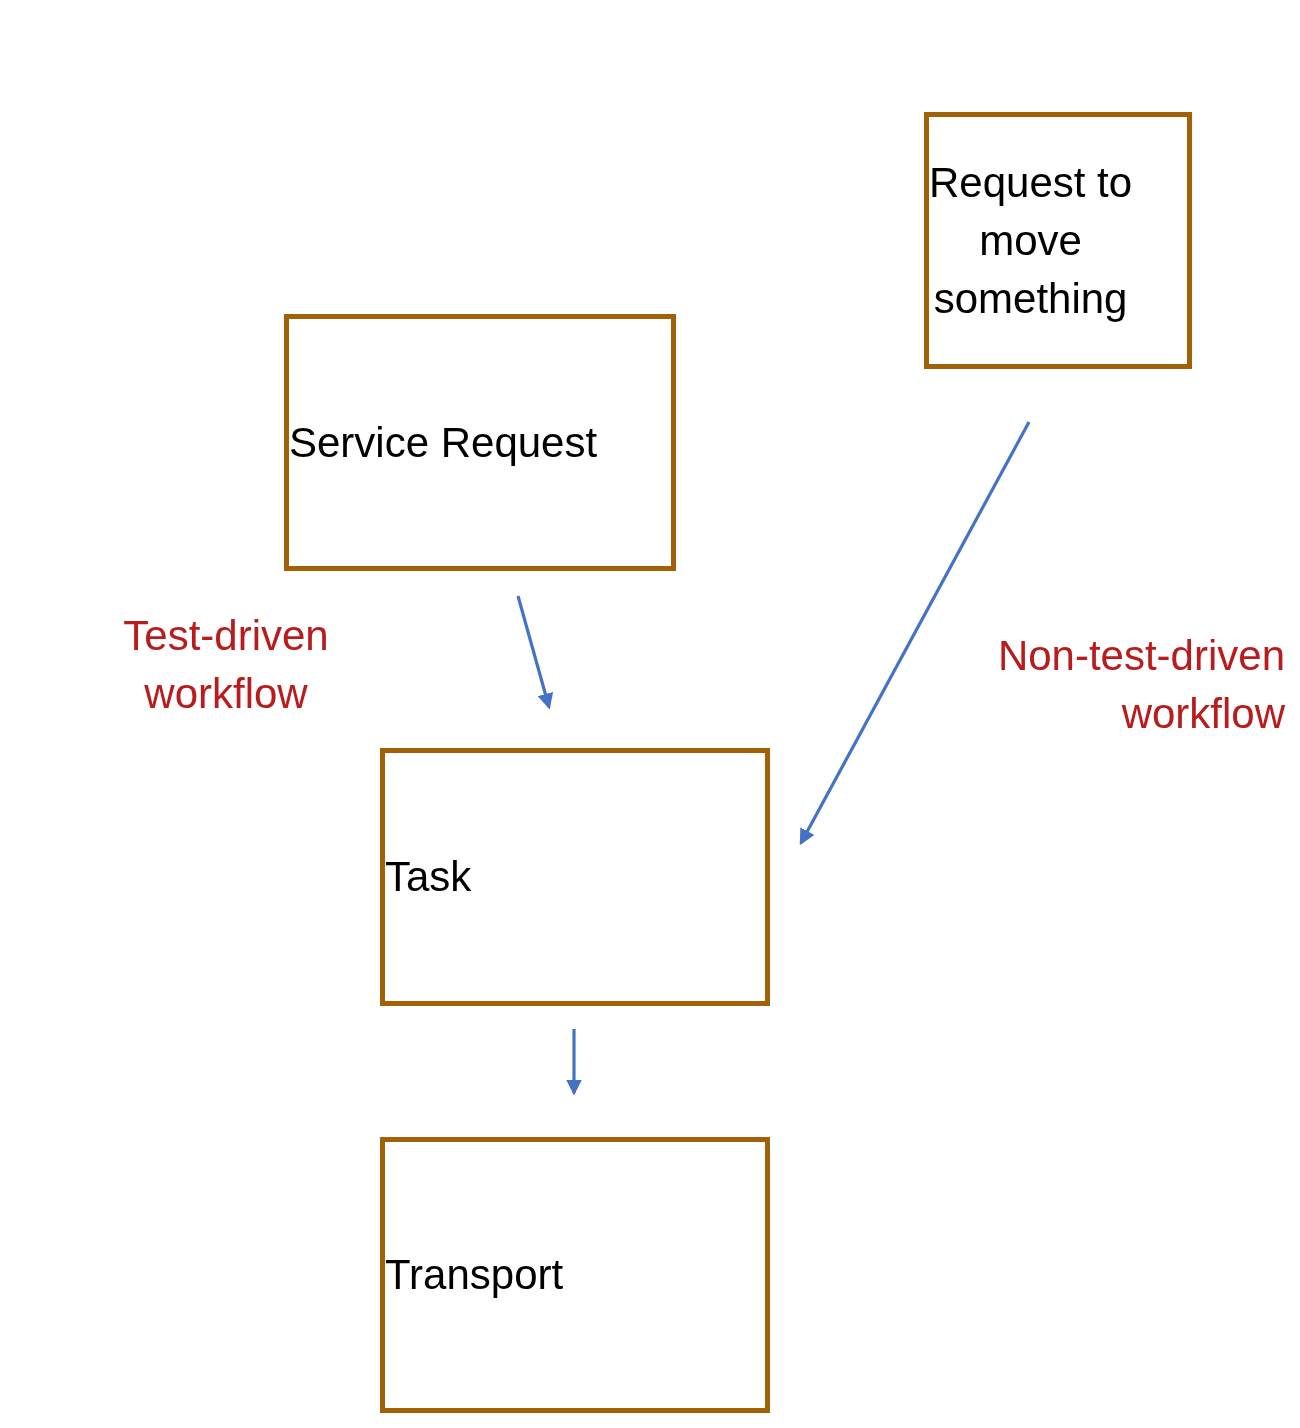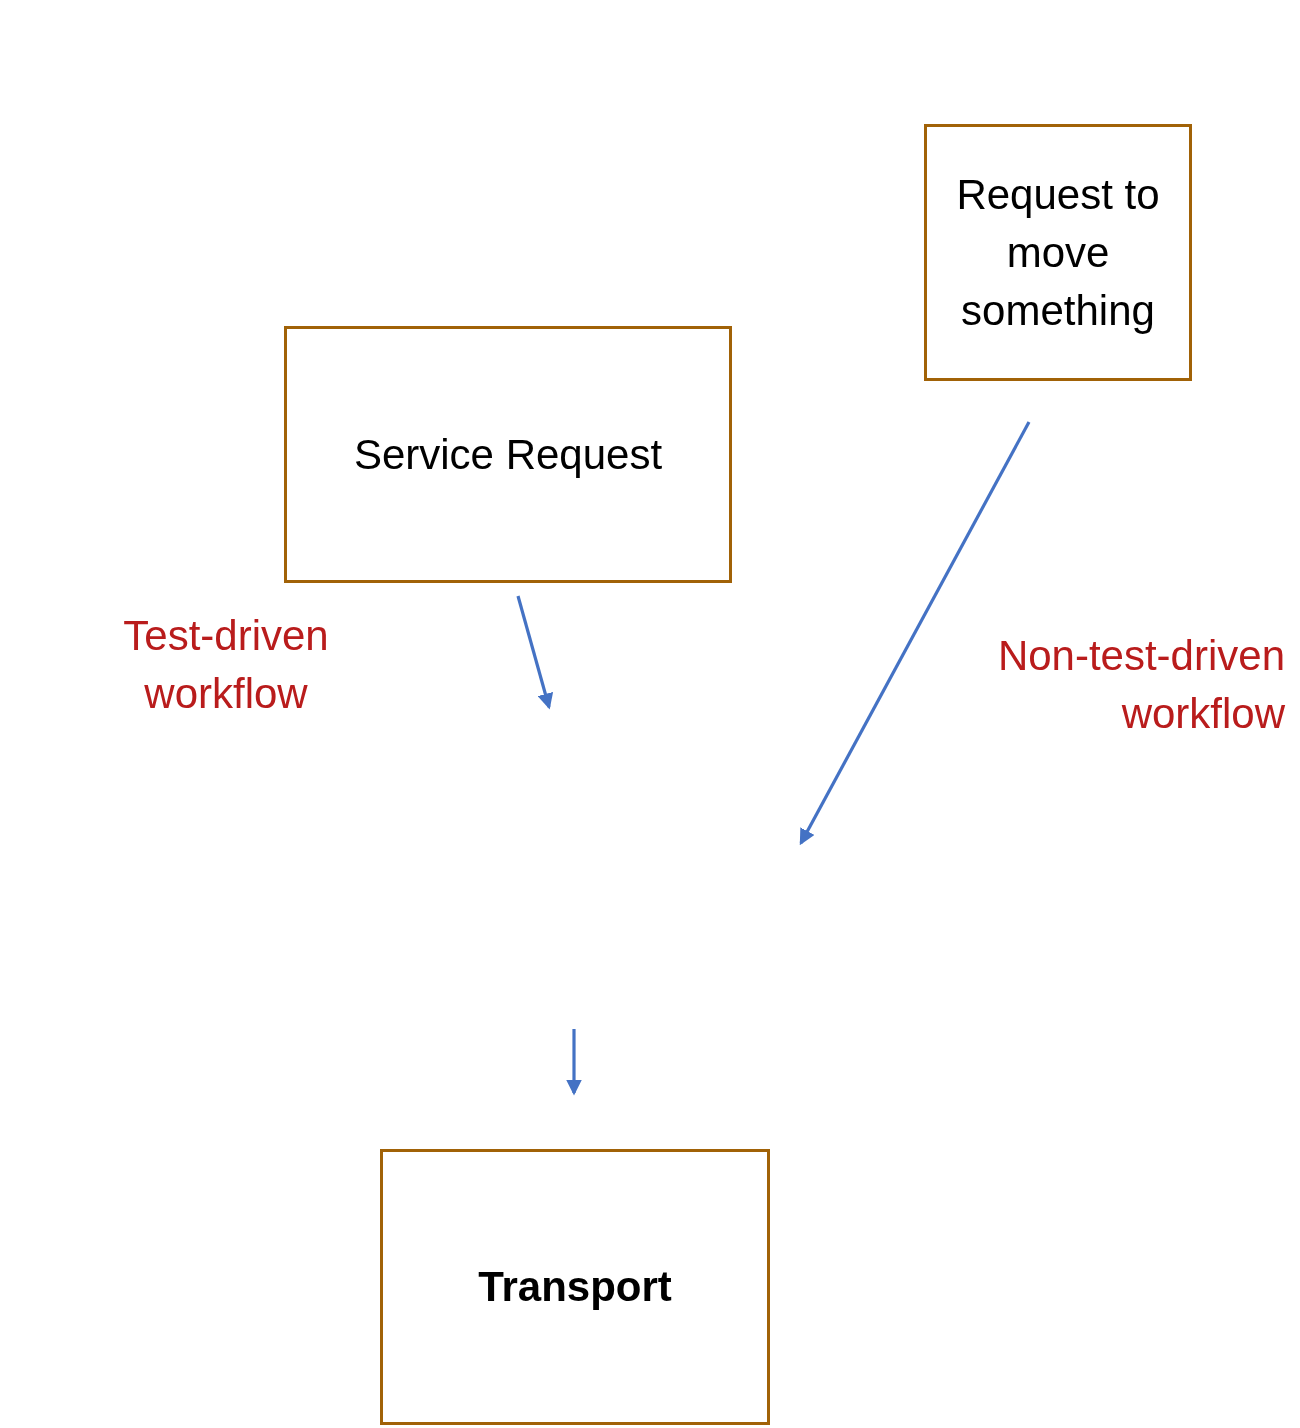--- a/index.html
+++ b/index.html
@@ -16,25 +16,24 @@
     position: relative;
     width: 1300px;
     height: 1428px;
     background: #ffffff;
     overflow: hidden;
   }
   .node {
     position: absolute;
     box-sizing: border-box;
     background: #ffffff;
-    border: 3px solid #a16207;
+    border: 5px solid #a16207;
     display: flex;
     align-items: center;
-    justify-content: center;
-    margin-top: 12px;
+    justify-content: flex-start;
   }
   .node-label {
     font-family: "Liberation Sans", sans-serif;
     font-size: 42px;
     line-height: 58px;
     color: #000000;
     text-align: center;
     white-space: pre-line;
     letter-spacing: 0px;
   }
@@ -50,23 +49,23 @@
     position: absolute;
     left: 0;
     top: 0;
     width: 1300px;
     height: 1428px;
     pointer-events: none;
   }
 
   
   #node-request-move { left: 924px;  top: 112px;  width: 268px; height: 257px; }
-  #node-service-request { left: 284px; top: 314px; width: 448px; height: 257px; }
+  #node-service-request { left: 284px; top: 314px; width: 392px; height: 257px; }
   #node-task { left: 380px; top: 748px; width: 390px; height: 258px; }
-  #node-transport { left: 380px; top: 1137px; width: 390px; height: 276px; font-weight: bold; }
+  #node-transport { left: 380px; top: 1137px; width: 390px; height: 276px; }
 
   
   #label-test-driven { left: 76px; top: 607px; width: 300px; text-align: center; }
   #label-non-test-driven { left: 965px; top: 627px; width: 320px; text-align: right; }
 </style>
 </head>
 <body>
 
 <div id="canvas">
 
@@ -93,20 +92,23 @@
   <div class="node" id="node-request-move">
     <span class="node-label">Request to
 move
 something</span>
   </div>
 
   <div class="node" id="node-service-request">
     <span class="node-label">Service Request</span>
   </div>
 
+  <div class="node" id="node-task">
+    <span class="node-label">Task</span>
+  </div>
 
   <div class="node" id="node-transport">
     <span class="node-label">Transport</span>
   </div>
 
   <div class="free-label" id="label-test-driven">Test-driven
 workflow</div>
 
   <div class="free-label" id="label-non-test-driven">Non-test-driven
 workflow</div>

